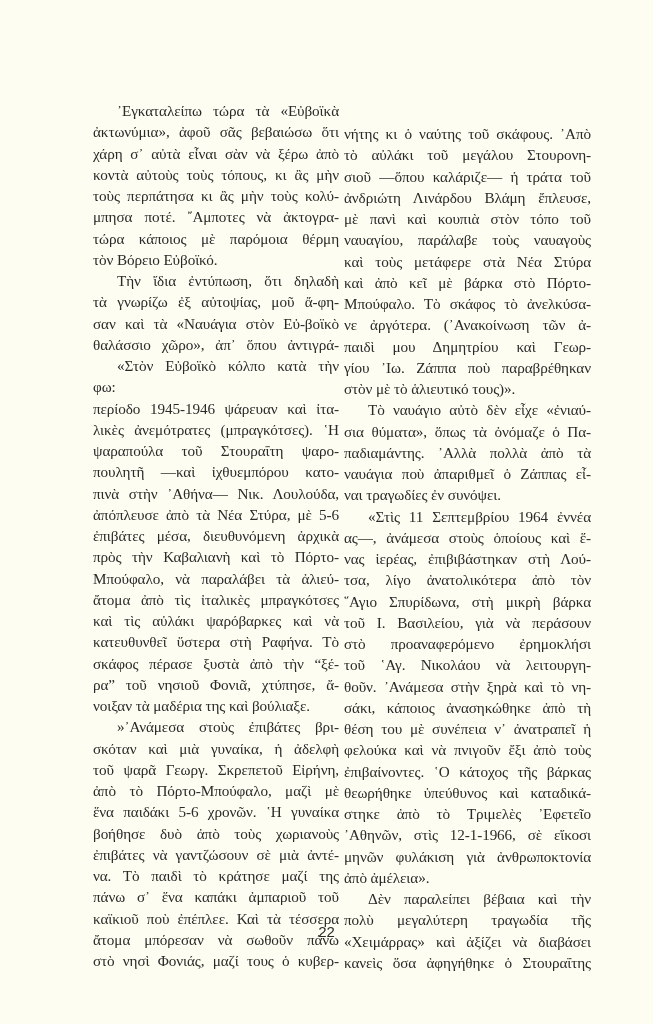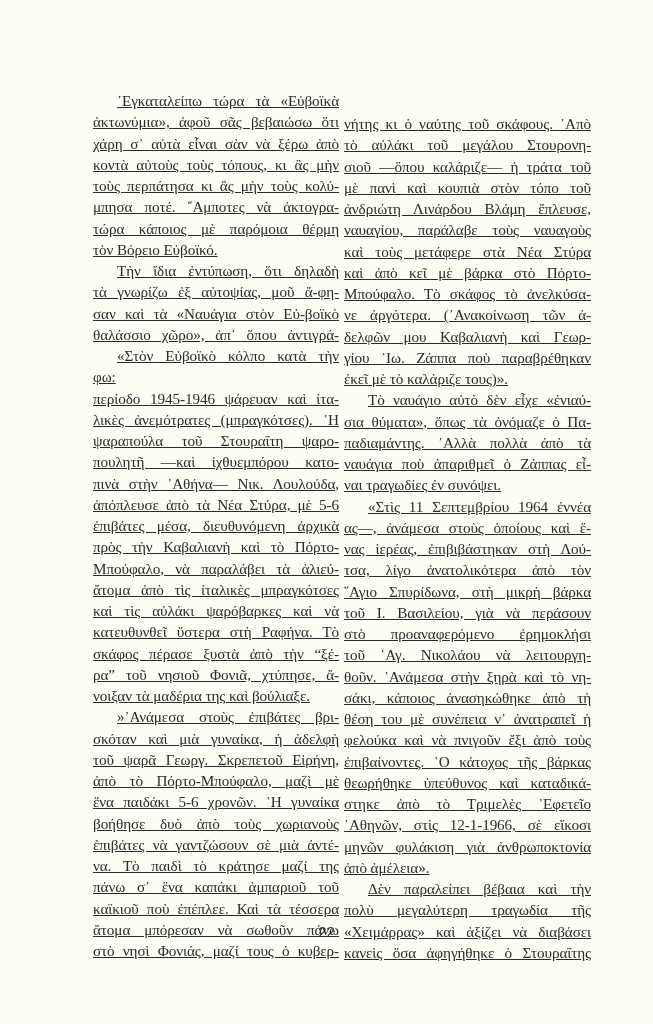--- a/index.html
+++ b/index.html
@@ -16,23 +16,22 @@
     color: #2a2a2a;
   }
   .page {
     position: absolute;
     left: 0; top: 0;
     width: 653px; height: 1024px;
     background: #fdfdf2;
   }
   .column {
     position: absolute;
-    top: 90px;
+    top: 100px;
     width: 246px;
-    text-decoration: underline;
   }
   .col-left { left: 93px; }
   .col-right { left: 344px; width: 247px; margin-top: 23px; }
   .line {
     display: block;
     height: 21.25px;
     line-height: 21.25px;
     font-size: 15.2px;
     white-space: nowrap;
     text-align: justify;
@@ -100,30 +99,30 @@
       <span class="line">να. Τὸ παιδὶ τὸ κράτησε μαζί της</span>
       <span class="line">πάνω σ᾽ ἕνα καπάκι ἀμπαριοῦ τοῦ</span>
       <span class="line">καϊκιοῦ ποὺ ἐπέπλεε. Καὶ τὰ τέσσερα</span>
       <span class="line">ἄτομα μπόρεσαν νὰ σωθοῦν πάνω</span>
       <span class="line">στὸ νησὶ Φονιάς, μαζί τους ὁ κυβερ-</span>
     </div>
   <div class="column col-right" id="col-right">
       <span class="line">νήτης κι ὁ ναύτης τοῦ σκάφους. ᾽Απὸ</span>
       <span class="line">τὸ αὐλάκι τοῦ μεγάλου Στουρονη-</span>
       <span class="line">σιοῦ —ὅπου καλάριζε— ἡ τράτα τοῦ</span>
+      <span class="line">ἀνδριώτη Λινάρδου Βλάμη ἔπλευσε,</span>
       <span class="line">μὲ πανὶ καὶ κουπιὰ στὸν τόπο τοῦ</span>
-      <span class="line">ἀνδριώτη Λινάρδου Βλάμη ἔπλευσε,</span>
       <span class="line">ναυαγίου, παράλαβε τοὺς ναυαγοὺς</span>
       <span class="line">καὶ τοὺς μετάφερε στὰ Νέα Στύρα</span>
       <span class="line">καὶ ἀπὸ κεῖ μὲ βάρκα στὸ Πόρτο-</span>
       <span class="line">Μπούφαλο. Τὸ σκάφος τὸ ἀνελκύσα-</span>
       <span class="line">νε ἀργότερα. (᾽Ανακοίνωση τῶν ἀ-</span>
-      <span class="line">δελφῶν μου Καβαλιανὴ καὶ Γεωρ-</span>
+      <span class="line">παιδὶ μου Δημητρίου καὶ Γεωρ-</span>
       <span class="line">γίου ᾽Ιω. Ζάππα ποὺ παραβρέθηκαν</span>
-      <span class="line last">ἐκεῖ μὲ τὸ καλάριζε τους)».</span>
+      <span class="line last">στὸν μὲ τὸ ἁλιευτικό τους)».</span>
       <span class="line indent">Τὸ ναυάγιο αὐτὸ δὲν εἶχε «ἐνιαύ-</span>
       <span class="line">σια θύματα», ὅπως τὰ ὀνόμαζε ὁ Πα-</span>
       <span class="line">παδιαμάντης. ᾽Αλλὰ πολλὰ ἀπὸ τὰ</span>
       <span class="line">ναυάγια ποὺ ἀπαριθμεῖ ὁ Ζάππας εἶ-</span>
       <span class="line last">ναι τραγωδίες ἐν συνόψει.</span>
       <span class="line indent">«Στὶς 11 Σεπτεμβρίου 1964 ἐννέα</span>
       <span class="line">ας—, ἀνάμεσα στοὺς ὁποίους καὶ ἕ-</span>
       <span class="line">νας ἱερέας, ἐπιβιβάστηκαν στὴ Λού-</span>
       <span class="line">τσα, λίγο ἀνατολικότερα ἀπὸ τὸν</span>
       <span class="line">῞Αγιο Σπυρίδωνα, στὴ μικρὴ βάρκα</span>

